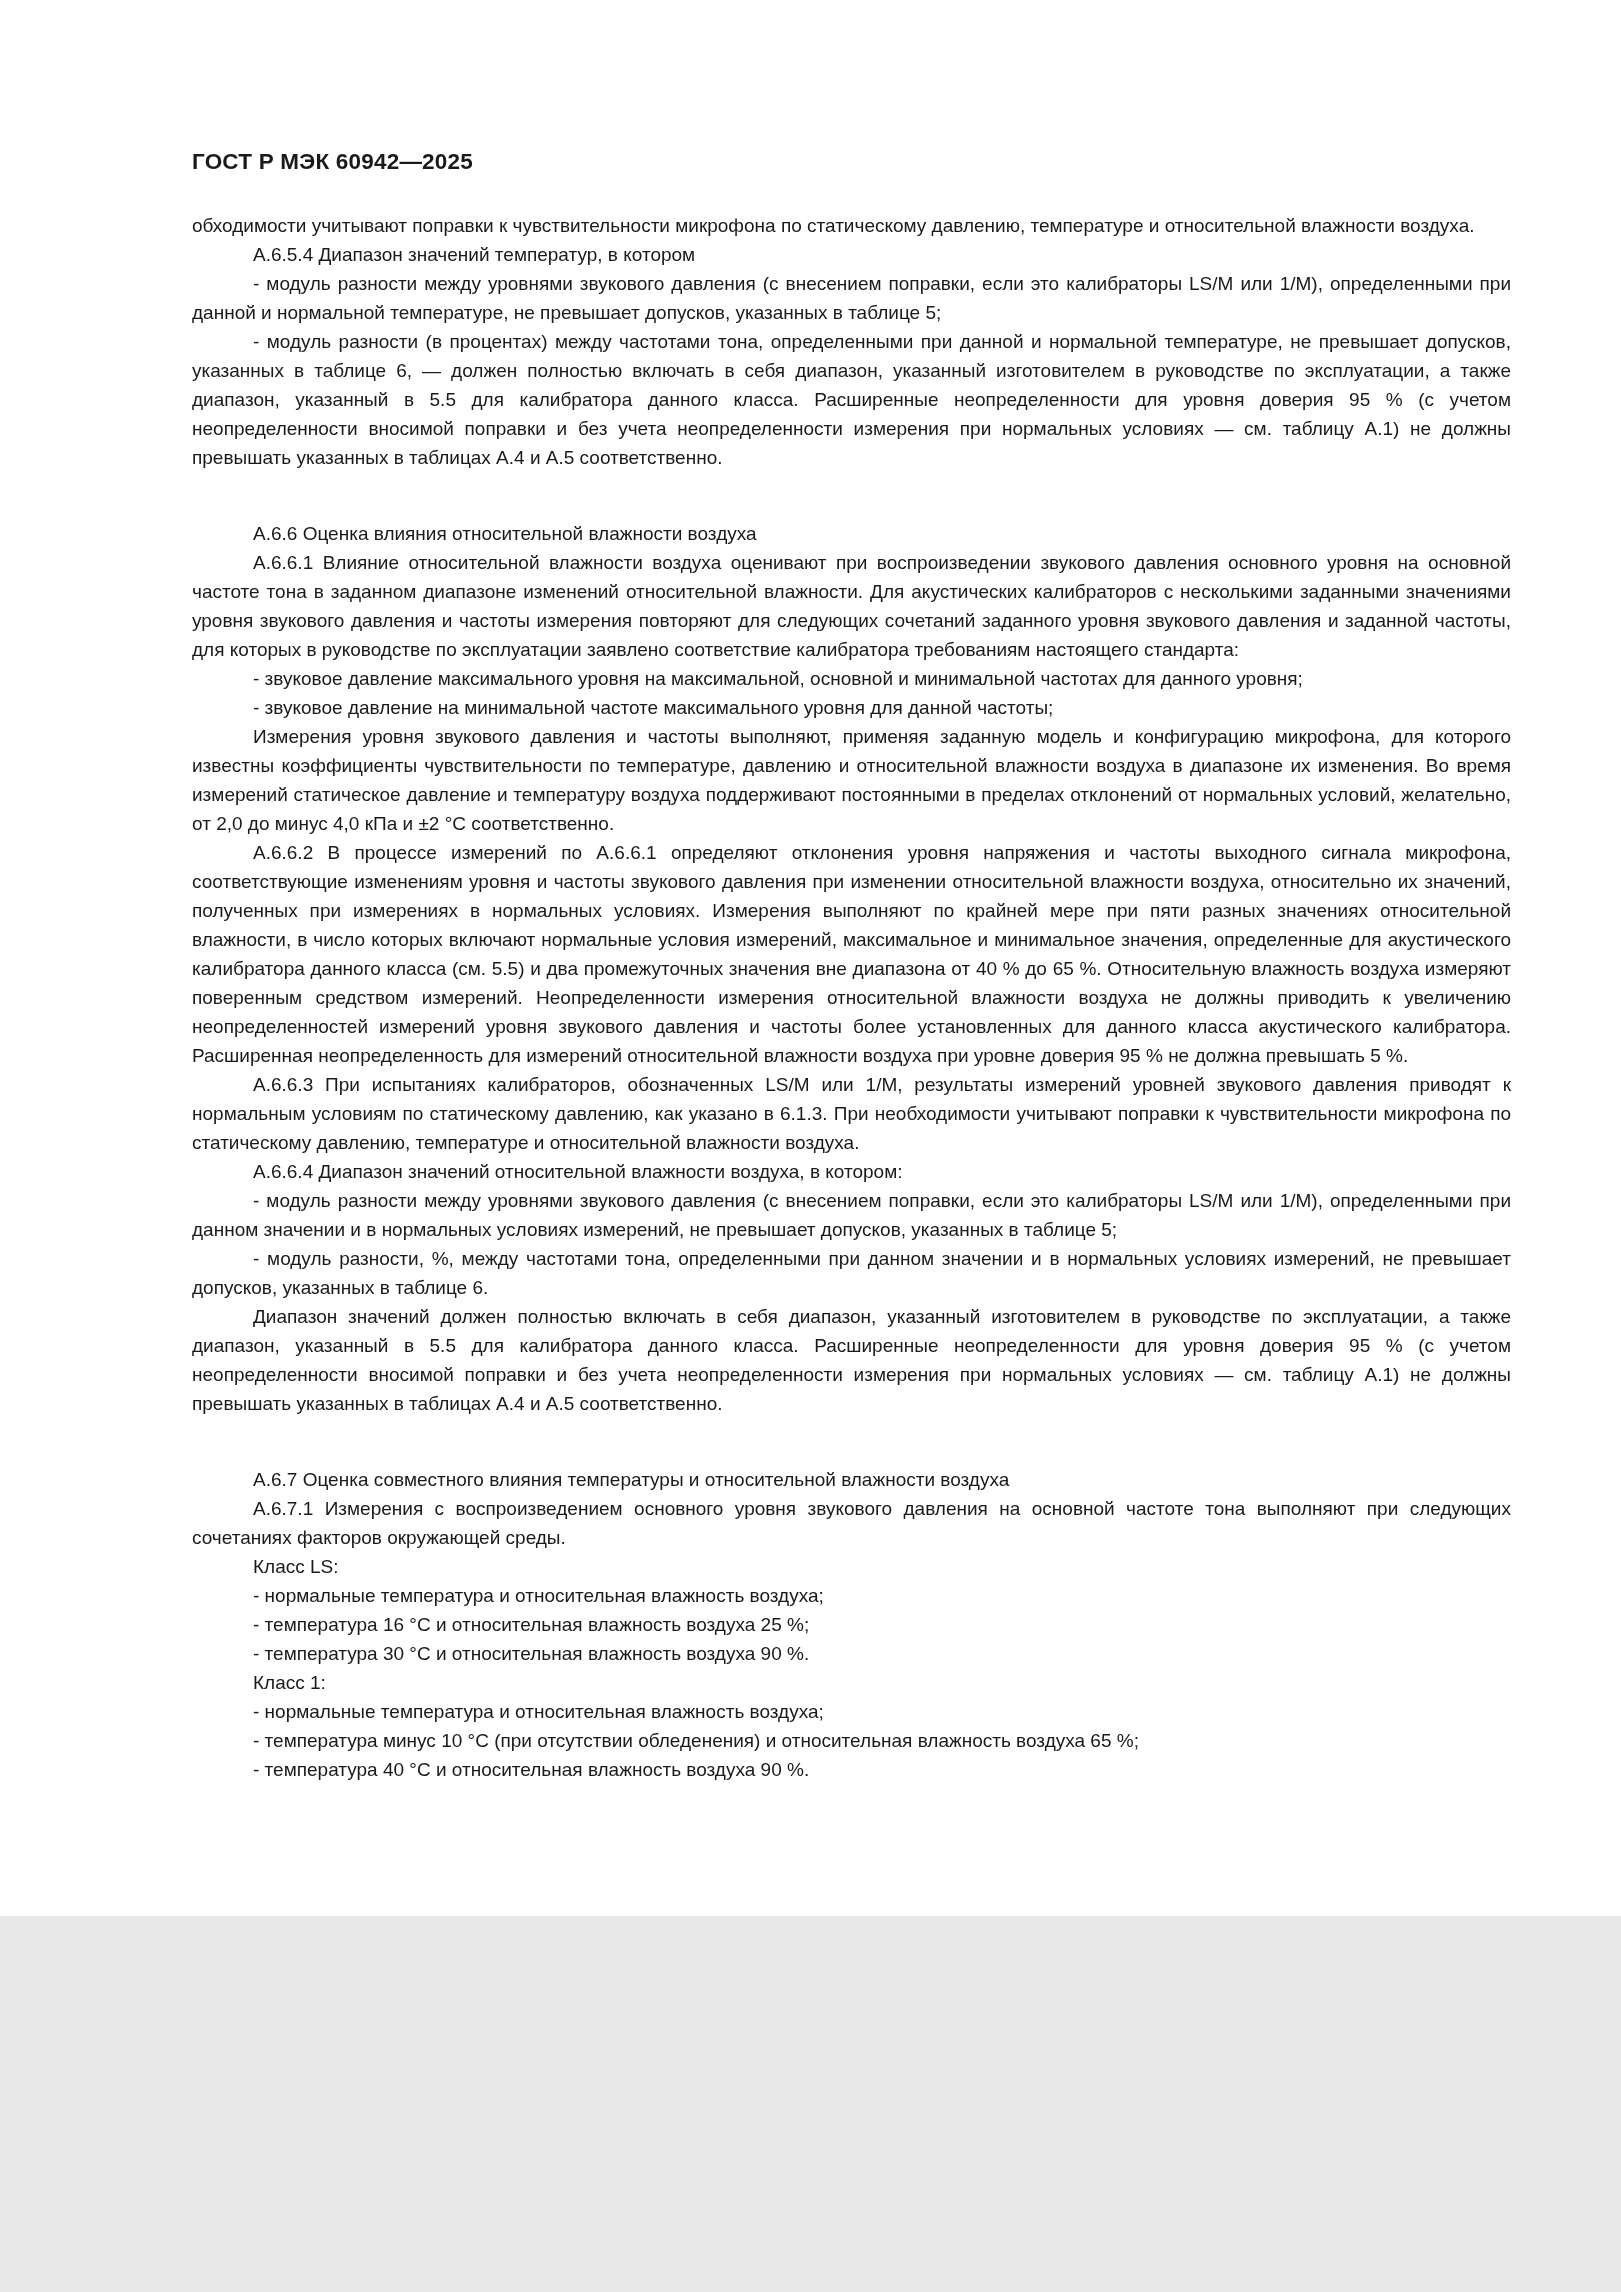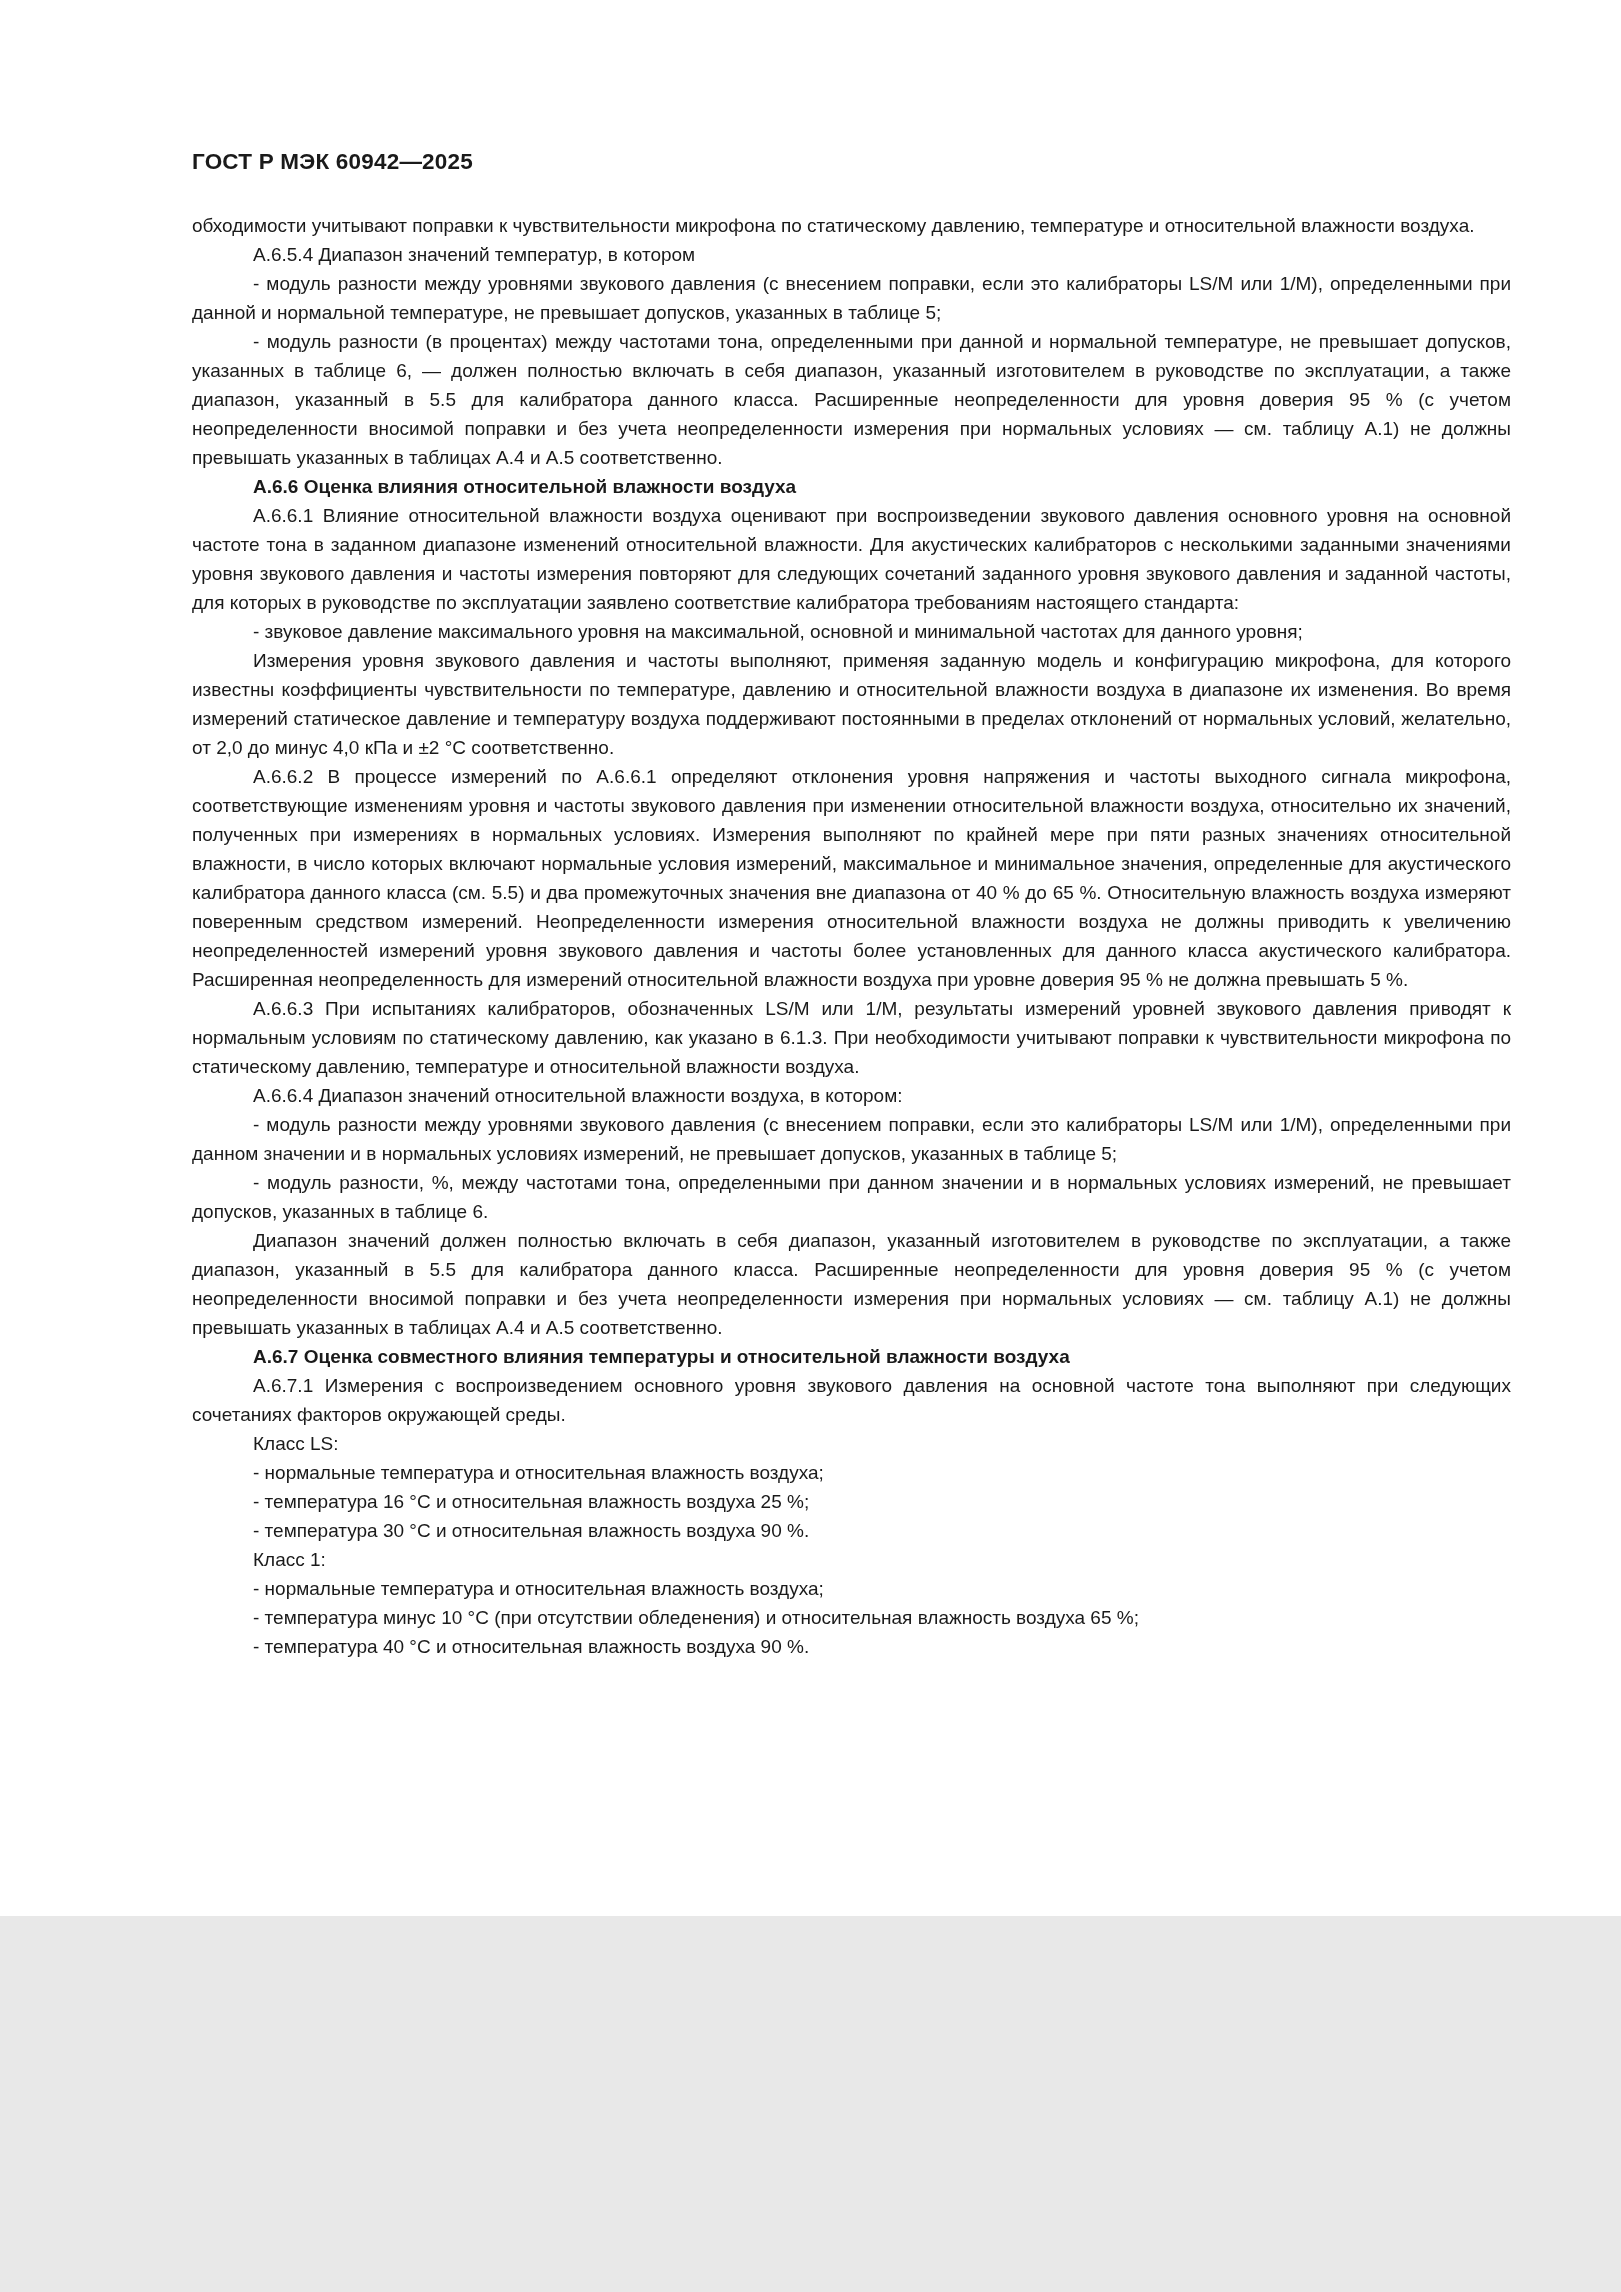--- a/index.html
+++ b/index.html
@@ -35,22 +35,23 @@
   .doc-body p {
     margin: 0;
     padding: 0;
     text-align: justify;
     text-indent: 61px;
   }
   .doc-body p.continuation {
     text-indent: 0;
   }
   .doc-body p.heading {
-    font-weight: bold;
+    font-weight: normal;
     text-align: left;
+    margin-top: 47px;
   }
   .page-number {
     position: absolute;
     left: 192px;
     top: 2080px;
     font-size: 21.6px;
     margin-left: 35px;
   }
 </style>
 </head>
@@ -60,20 +61,21 @@
   <div class="running-header">ГОСТ Р МЭК 60942—2025</div>
 
   <div class="doc-body" id="doc-body">
       <p class="continuation">обходимости учитывают поправки к чувствительности микрофона по статическому давлению, температуре и относительной влажности воздуха.</p>
       <p class="body">А.6.5.4 Диапазон значений температур, в котором</p>
       <p class="list">- модуль разности между уровнями звукового давления (с внесением поправки, если это калибраторы LS/M или 1/M), определенными при данной и нормальной температуре, не превышает допусков, указанных в таблице 5;</p>
       <p class="list">- модуль разности (в процентах) между частотами тона, определенными при данной и нормальной температуре, не превышает допусков, указанных в таблице 6, — должен полностью включать в себя диапазон, указанный изготовителем в руководстве по эксплуатации, а также диапазон, указанный в 5.5 для калибратора данного класса. Расширенные неопределенности для уровня доверия 95 % (с учетом неопределенности вносимой поправки и без учета неопределенности измерения при нормальных условиях — см. таблицу А.1) не должны превышать указанных в таблицах А.4 и А.5 соответственно.</p>
       <p class="heading">А.6.6  Оценка влияния относительной влажности воздуха</p>
       <p class="body">А.6.6.1 Влияние относительной влажности воздуха оценивают при воспроизведении звукового давления основного уровня на основной частоте тона в заданном диапазоне изменений относительной влажности. Для акустических калибраторов с несколькими заданными значениями уровня звукового давления и частоты измерения повторяют для следующих сочетаний заданного уровня звукового давления и заданной частоты, для которых в руководстве по эксплуатации заявлено соответствие калибратора требованиям настоящего стандарта:</p>
       <p class="list">- звуковое давление максимального уровня на максимальной, основной и минимальной частотах для данного уровня;</p>
+      <p class="list">- звуковое давление на минимальной частоте максимального уровня для данной частоты;</p>
       <p class="body">Измерения уровня звукового давления и частоты выполняют, применяя заданную модель и конфигурацию микрофона, для которого известны коэффициенты чувствительности по температуре, давлению и относительной влажности воздуха в диапазоне их изменения. Во время измерений статическое давление и температуру воздуха поддерживают постоянными в пределах отклонений от нормальных условий, желательно, от 2,0 до минус 4,0 кПа и ±2 °C соответственно.</p>
       <p class="body">А.6.6.2 В процессе измерений по А.6.6.1 определяют отклонения уровня напряжения и частоты выходного сигнала микрофона, соответствующие изменениям уровня и частоты звукового давления при изменении относительной влажности воздуха, относительно их значений, полученных при измерениях в нормальных условиях. Измерения выполняют по крайней мере при пяти разных значениях относительной влажности, в число которых включают нормальные условия измерений, максимальное и минимальное значения, определенные для акустического калибратора данного класса (см. 5.5) и два промежуточных значения вне диапазона от 40 % до 65 %. Относительную влажность воздуха измеряют поверенным средством измерений. Неопределенности измерения относительной влажности воздуха не должны приводить к увеличению неопределенностей измерений уровня звукового давления и частоты более установленных для данного класса акустического калибратора. Расширенная неопределенность для измерений относительной влажности воздуха при уровне доверия 95 % не должна превышать 5 %.</p>
       <p class="body">А.6.6.3 При испытаниях калибраторов, обозначенных LS/M или 1/M, результаты измерений уровней звукового давления приводят к нормальным условиям по статическому давлению, как указано в 6.1.3. При необходимости учитывают поправки к чувствительности микрофона по статическому давлению, температуре и относительной влажности воздуха.</p>
       <p class="body">А.6.6.4 Диапазон значений относительной влажности воздуха, в котором:</p>
       <p class="list">- модуль разности между уровнями звукового давления (с внесением поправки, если это калибраторы LS/M или 1/M), определенными при данном значении и в нормальных условиях измерений, не превышает допусков, указанных в таблице 5;</p>
       <p class="list">- модуль разности, %, между частотами тона, определенными при данном значении и в нормальных условиях измерений, не превышает допусков, указанных в таблице 6.</p>
       <p class="body">Диапазон значений должен полностью включать в себя диапазон, указанный изготовителем в руководстве по эксплуатации, а также диапазон, указанный в 5.5 для калибратора данного класса. Расширенные неопределенности для уровня доверия 95 % (с учетом неопределенности вносимой поправки и без учета неопределенности измерения при нормальных условиях — см. таблицу А.1) не должны превышать указанных в таблицах А.4 и А.5 соответственно.</p>
       <p class="heading">А.6.7  Оценка совместного влияния температуры и относительной влажности воздуха</p>
       <p class="body">А.6.7.1 Измерения с воспроизведением основного уровня звукового давления на основной частоте тона выполняют при следующих сочетаниях факторов окружающей среды.</p>
       <p class="body">Класс LS:</p>

